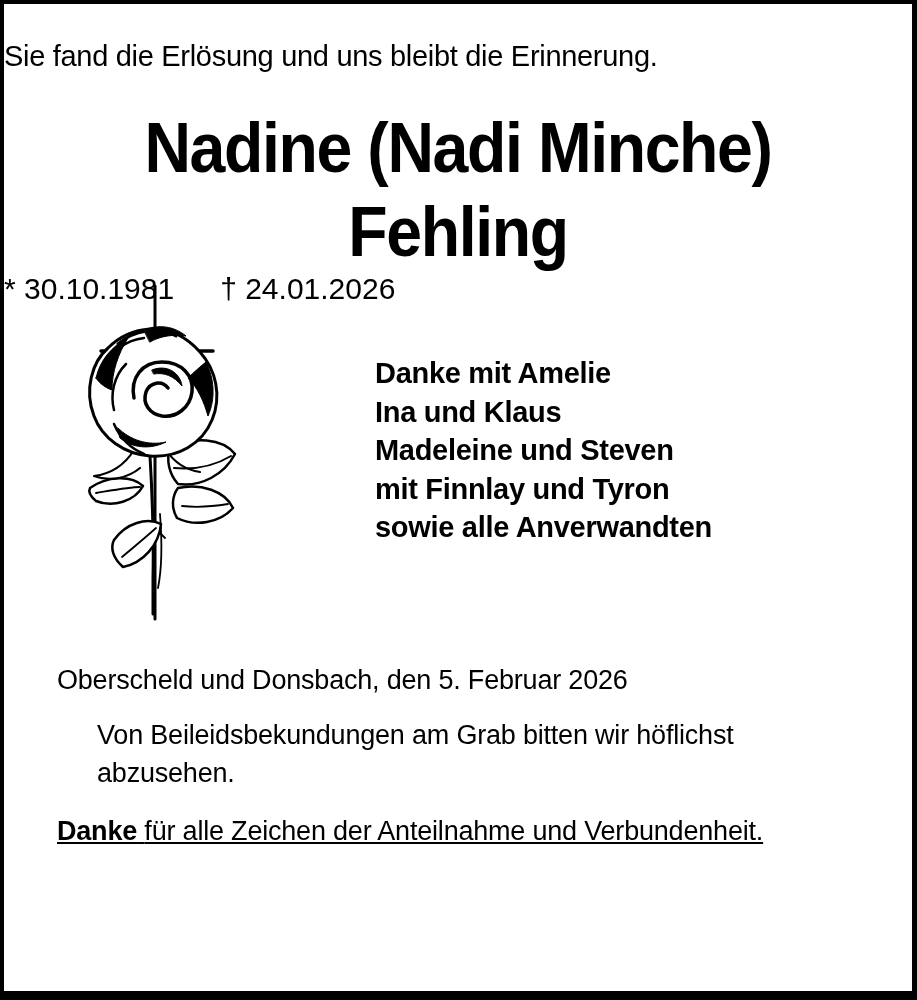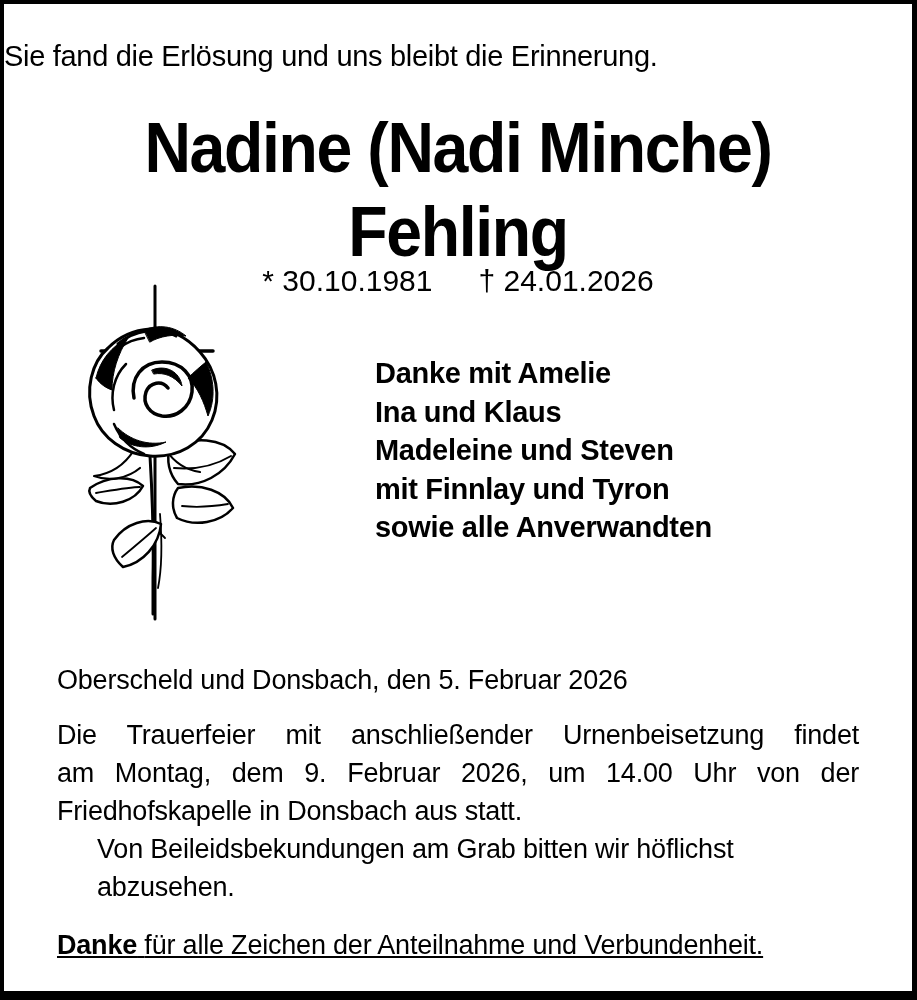--- a/index.html
+++ b/index.html
@@ -11,21 +11,21 @@
   .epitaph {
     position:absolute; top:36px; left:0; right:0; text-align:left;
     font-size:29px; letter-spacing:-0.3px;
   }
   .name {
     position:absolute; top:102px; left:0; right:0; text-align:center;
     font-weight:bold; font-size:70px; line-height:84px; letter-spacing:-1.5px;
     transform:scaleX(0.92); transform-origin:50% 0;
   }
   .dates {
-    position:absolute; top:260px; left:0; right:0; text-align:center; font-size:30px;
+    position:absolute; top:268px; left:0; right:0; font-size:30px;
   }
   .dates .death { display:inline-block; margin-left:46px; }
   .illustration { position:absolute; left:70px; top:274px; width:172px; height:346px; }
   .illustration svg { width:100%; height:100%; display:block; }
   .tribute {
     position:absolute; left:371px; top:350px; font-size:29px; line-height:38.5px; letter-spacing:-0.3px;
   }
   .tribute .mourner { font-weight:bold; }
   .bottom {
     position:absolute; left:53px; right:53px; top:657px;
@@ -100,25 +100,20 @@
     <div class="mourner">Danke mit Amelie</div>
     <div class="mourner">Ina und Klaus</div>
     <div class="mourner">Madeleine und Steven</div>
     <div class="mourner">mit Finnlay und Tyron</div>
     <div class="mourner">sowie alle Anverwandten</div>
   </div>
 
   <div class="bottom">
     <div class="place-line">Oberscheld und Donsbach, den 5. Februar 2026</div>
 
-    <div>
-      <div class="jline">Die Trauerfeier mit anschließender Urnenbeisetzung findet</div>
-      <div class="jline">am Montag, dem 9. Februar 2026, um 14.00 Uhr von der</div>
-      <div>Friedhofskapelle in Donsbach aus statt.</div>
-    </div>
 
     <div>
       <div class="cline">Von Beileidsbekundungen am Grab bitten wir höflichst</div>
       <div class="cline">abzusehen.</div>
     </div>
 
     <div class="thanks">
       <span class="b">Danke</span>
       <span>für alle Zeichen der Anteilnahme und Verbundenheit.</span>
     </div>

